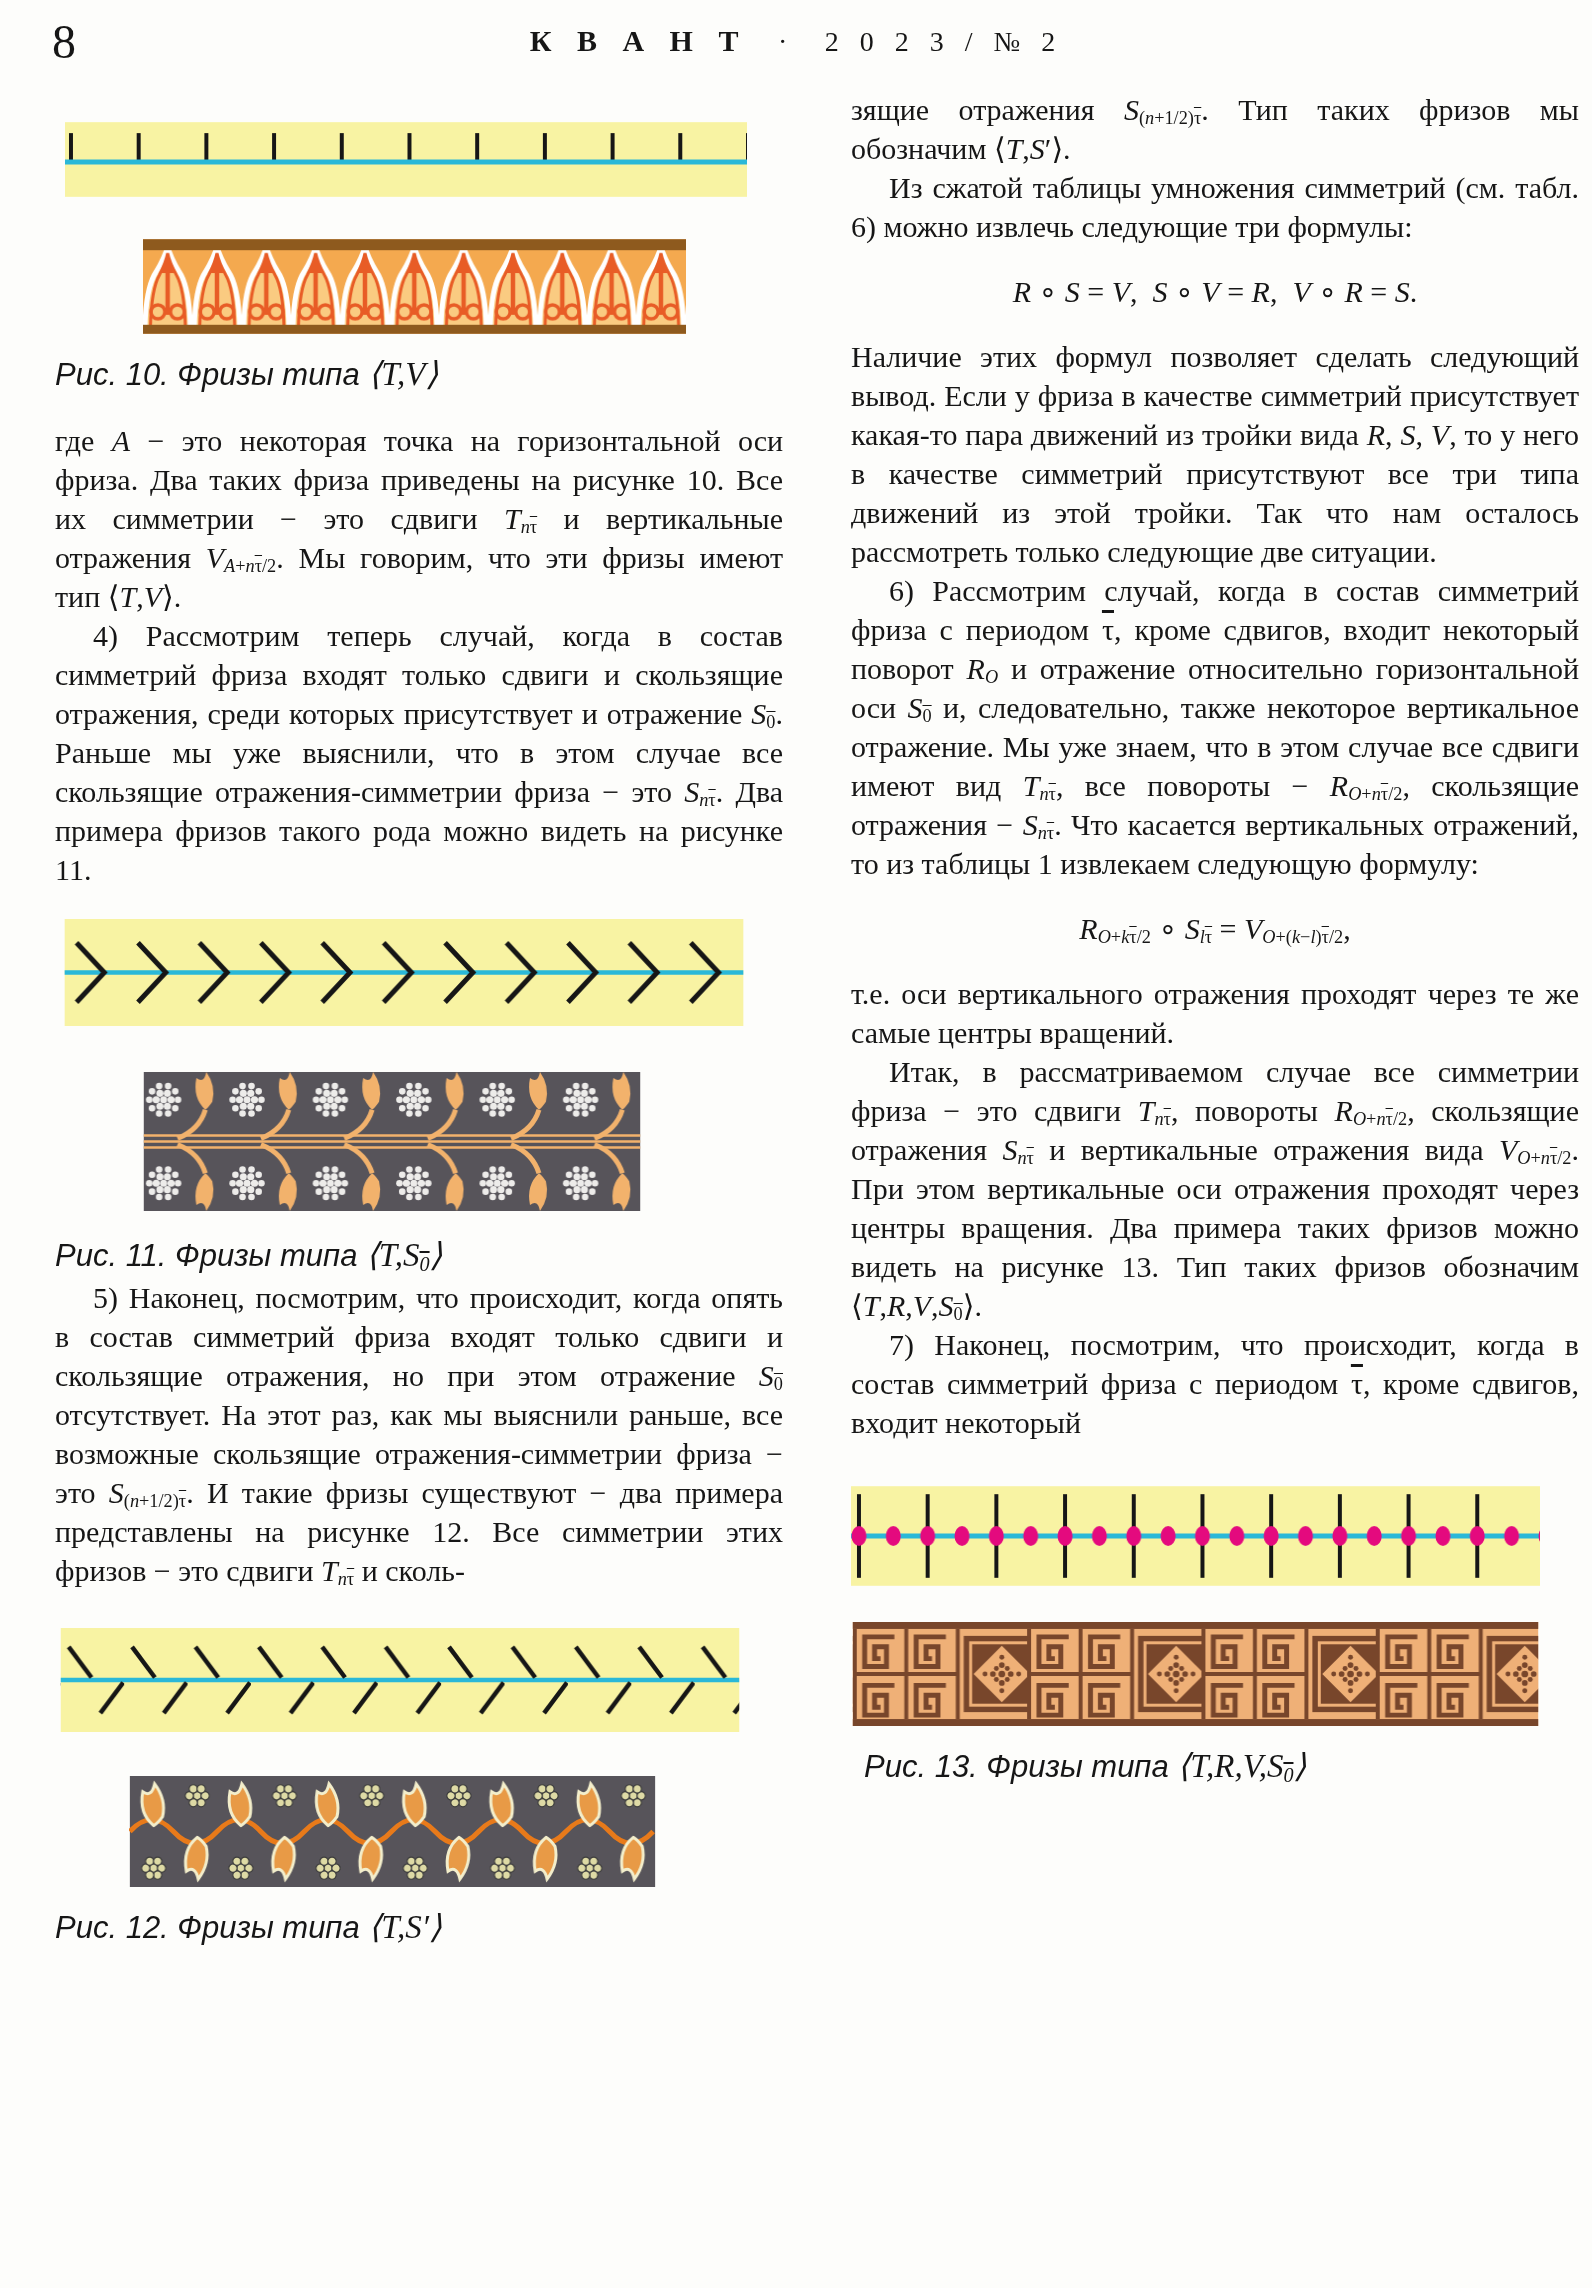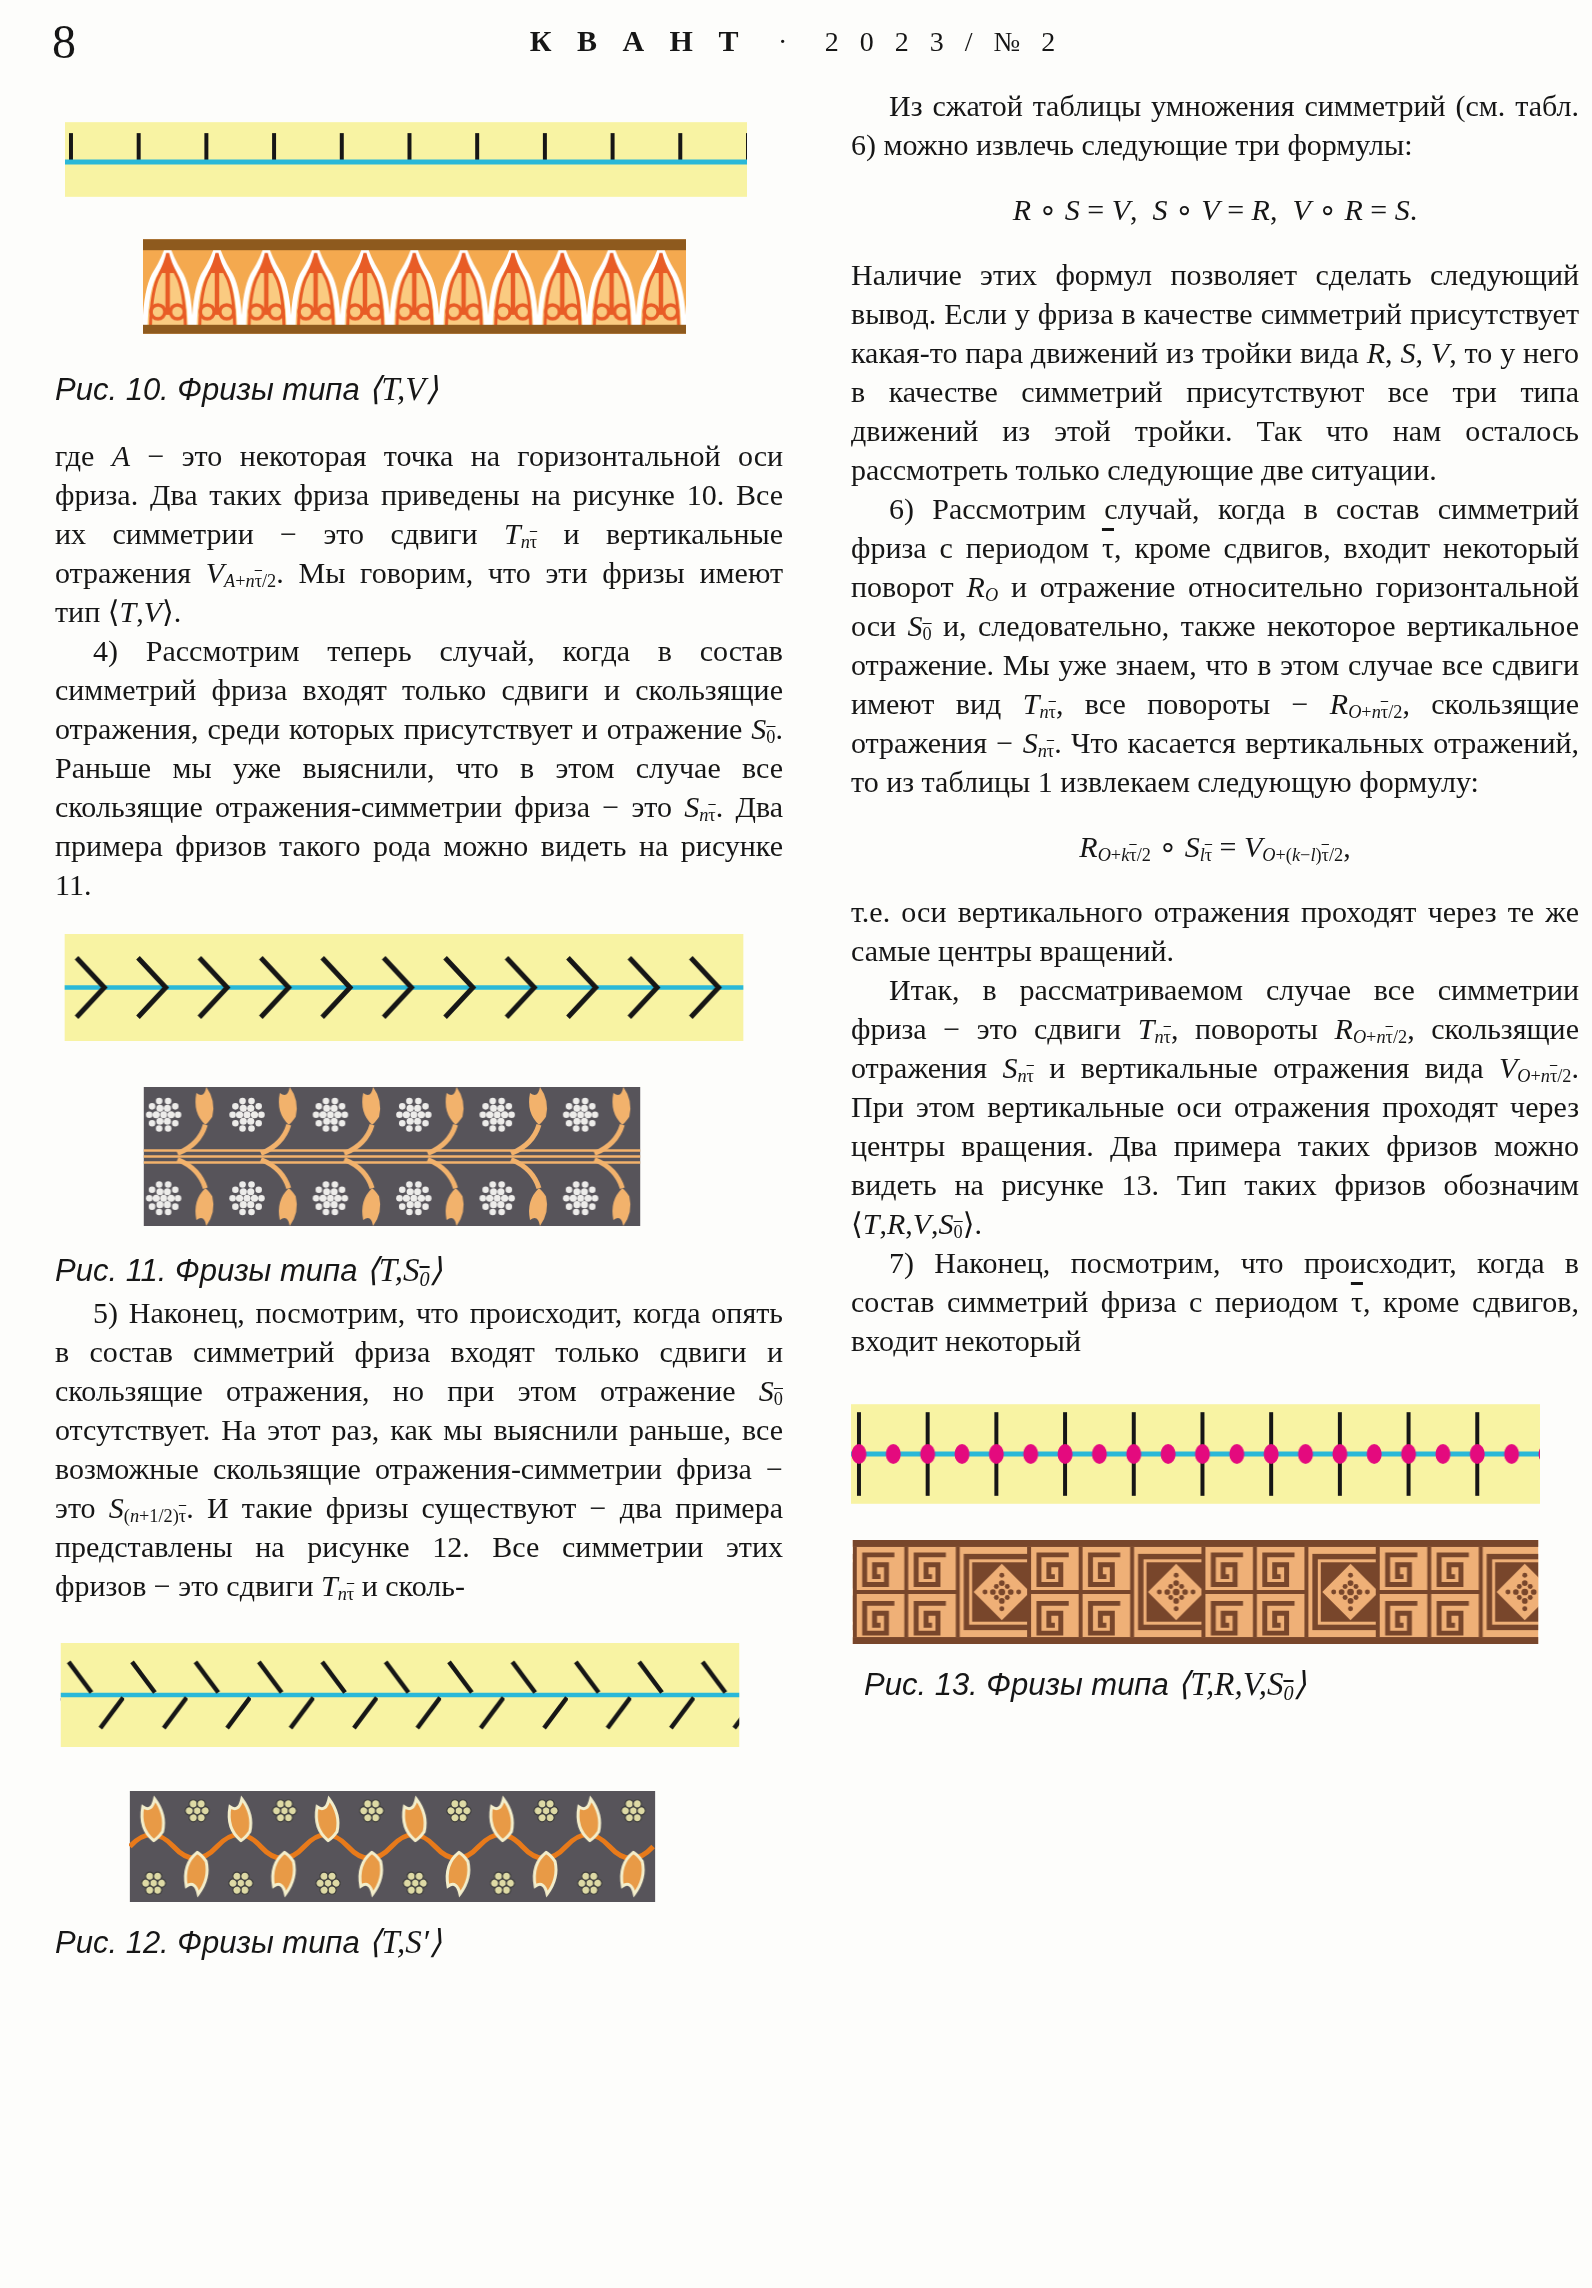--- a/index.html
+++ b/index.html
@@ -38,21 +38,21 @@
   figure{margin:0;padding:0;line-height:0;}
   .caption{
     font-family:"Liberation Sans",sans-serif;
     font-style:italic;font-size:31px;line-height:44px;
     text-indent:0;text-align:left;margin-top:18px;
   }
   .caption .cm{font-family:"Liberation Serif",serif;font-size:33px;}
   
   .figA{margin:36px 0 0 10px;}
   .figB{margin:42px 0 0 88px;}
-  .capA{margin-top:33px;}
+  .capA{margin-top:18px;}
   .pL1{margin-top:24px;}
   .figC{margin:30px 0 0 8px;}
   .figD{margin:46px 0 0 88px;}
   .capB{margin-top:22px;}
   .pL3{margin-top:26px;}
   .figE{margin:38px 0 0 4px;}
   .figF{margin:44px 0 0 74px;}
   .capC{margin-top:18px;}
   .pR0{margin-top:4px;}
   .figG{margin-top:44px;}
@@ -213,20 +213,21 @@
         <path d="M0,56 Q22,32 44,56 T88,56 T132,56 T176,56 T220,56 T264,56 T308,56 T352,56 T396,56 T440,56 T484,56 T528,56" fill="none" stroke="var(--vine)" stroke-width="5"></path>
         <rect width="530" height="112" fill="url(#pf)"></rect>
       </svg>
     </figure>
 
     <div class="caption capC">Рис. 12. Фризы типа <span class="cm">⟨<i>T</i>,<i>S</i>′⟩</span></div>
   </div>
 
   <div class="col right">
 
+    <p class="noindent pR0">зящие отражения <i>S</i><sub>(<i>n</i>+1/2)<span class="vec">τ</span></sub>. Тип таких фризов мы обозначим ⟨<i>T</i>,<i>S</i>′⟩.</p>
 
 
     <p>Из сжатой таблицы умножения симметрий (см. табл. 6) можно извлечь следующие три формулы:</p>
 
     <div class="formula"><i>R</i> ∘ <i>S</i> = <i>V</i>,&nbsp; <i>S</i> ∘ <i>V</i> = <i>R</i>,&nbsp; <i>V</i> ∘ <i>R</i> = <i>S</i>.</div>
 
     <p class="noindent">Наличие этих формул позволяет сделать следующий вывод. Если у фриза в качестве симметрий присутствует какая-то пара движений из тройки вида <i>R</i>, <i>S</i>, <i>V</i>, то у него в качестве симметрий присутствуют все три типа движений из этой тройки. Так что нам осталось рассмотреть только следующие две ситуации.</p>
     <p>6) Рассмотрим случай, когда в состав симметрий фриза с периодом <span class="vec">τ</span>, кроме сдвигов, входит некоторый поворот <i>R</i><sub><i>O</i></sub> и отражение относительно горизонтальной оси <i>S</i><sub><span class="vec">0</span></sub> и, следовательно, также некоторое вертикальное отражение. Мы уже знаем, что в этом случае все сдвиги имеют вид <i>T</i><sub><i>n</i><span class="vec">τ</span></sub>, все повороты − <i>R</i><sub><i>O</i>+<i>n</i><span class="vec">τ</span>/2</sub>, скользящие отражения − <i>S</i><sub><i>n</i><span class="vec">τ</span></sub>. Что касается вертикальных отражений, то из таблицы 1 извлекаем следующую формулу:</p>
 
     <div class="formula"><i>R</i><sub><i>O</i>+<i>k</i><span class="vec">τ</span>/2</sub> ∘ <i>S</i><sub><i>l</i><span class="vec">τ</span></sub> = <i>V</i><sub><i>O</i>+(<i>k</i>−<i>l</i>)<span class="vec">τ</span>/2</sub>,</div>

